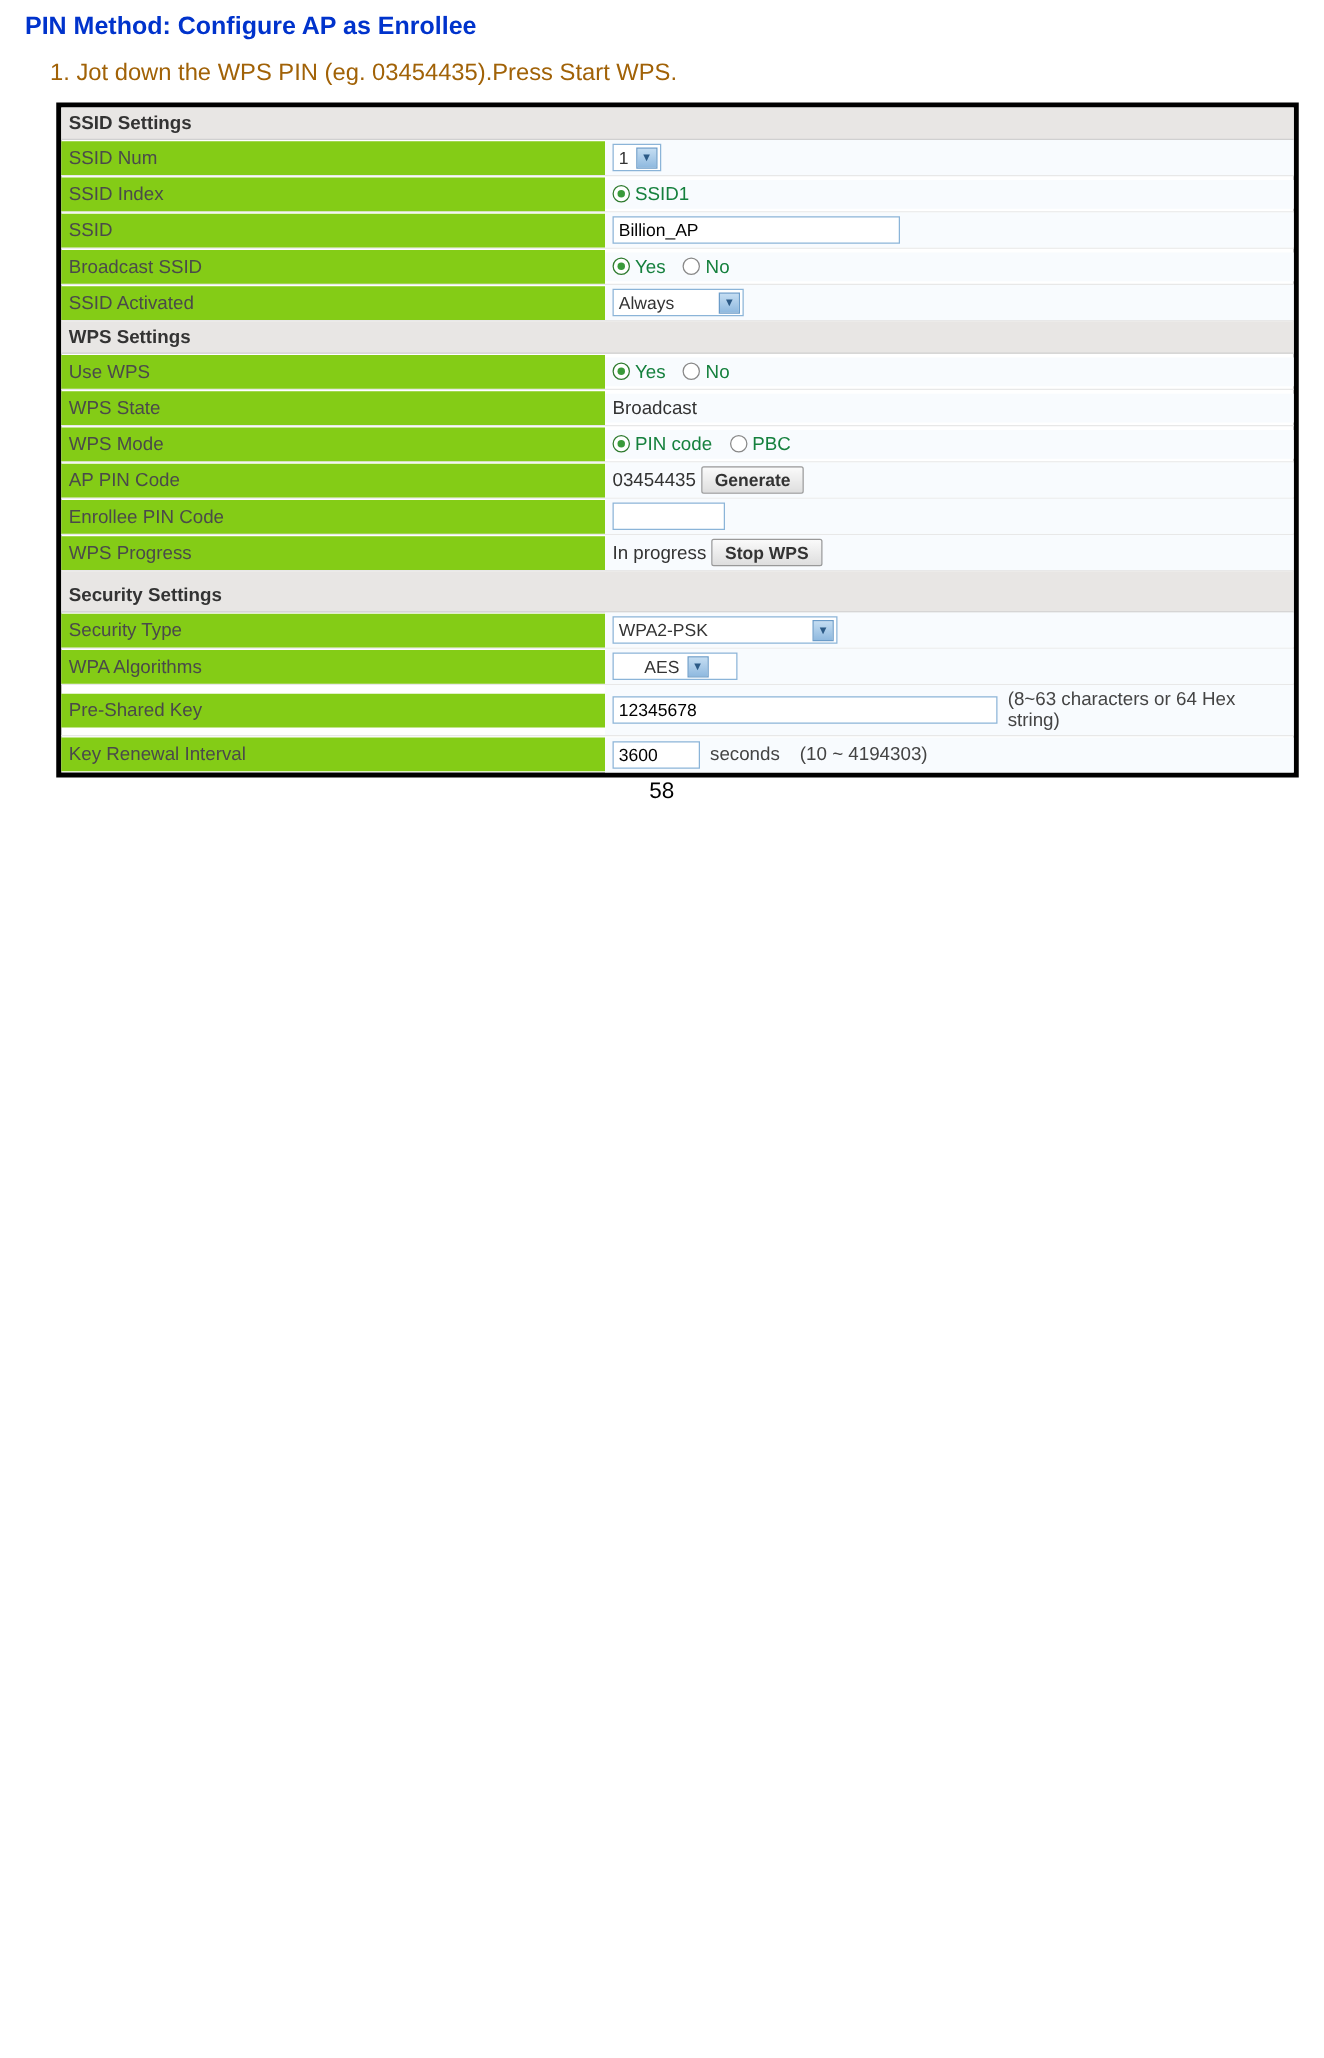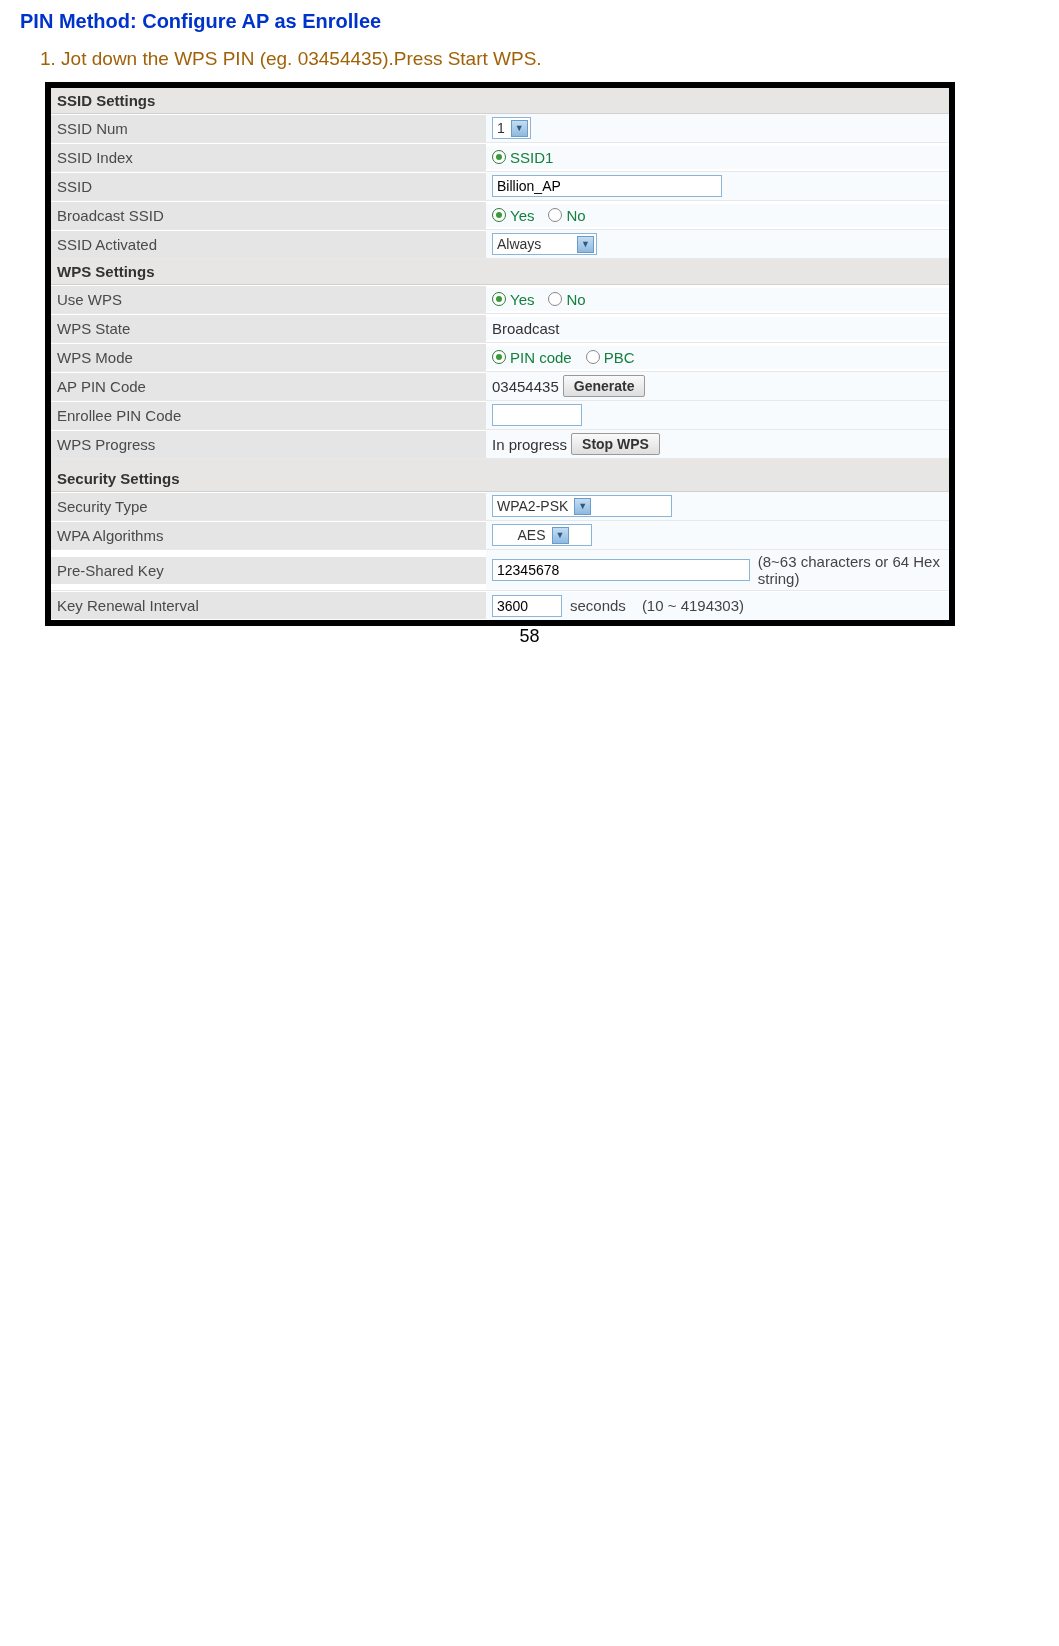--- a/index.html
+++ b/index.html
@@ -20,23 +20,23 @@
       margin-bottom: 15px;
       margin-left: 5px;
     }
     .instruction {
       font-size: 19px;
       color: #a16207;
       margin-bottom: 12px;
       margin-left: 25px;
     }
     .config-table {
-      border: 6px solid #000000;
+      border: 4px solid #000000;
       margin-left: 30px;
-      width: 910px;
+      width: 994px;
       font-size: 15px;
       color: #333;
     }
     .section-header {
       background: #e8e6e4;
       padding: 4px 6px;
       font-weight: bold;
       color: #333;
       border-bottom: 1px solid #d0d0d0;
     }
@@ -44,21 +44,21 @@
       display: flex;
       align-items: center;
       min-height: 29px;
       border-bottom: 1px solid #e8e8e8;
     }
     .row:last-child {
       border-bottom: none;
     }
     .label-cell {
       width: 435px;
-      background: #e5e5e5;
+      background: #84cc16;
       padding: 5px 6px;
       color: #4a4a4a;
     }
     .value-cell {
       flex: 1;
       background: #f8fbfe;
       padding: 3px 6px;
       display: flex;
       align-items: center;
       gap: 4px;
@@ -262,21 +262,21 @@
     </div>
   </div>
 
   <div class="divider-row"></div>
 
   <div class="section-header">Security Settings</div>
 
   <div class="row">
     <div class="label-cell">Security Type</div>
     <div class="value-cell">
-      <div class="select-box" style="width:180px;">
+      <div class="select-box" style="width:180px;justify-content:space-between">
         <span>WPA2-PSK</span>
         <span class="select-arrow">▼</span>
       </div>
     </div>
   </div>
 
   <div class="row">
     <div class="label-cell">WPA Algorithms</div>
     <div class="value-cell">
       <div class="select-box" style="width:100px;justify-content:center">

